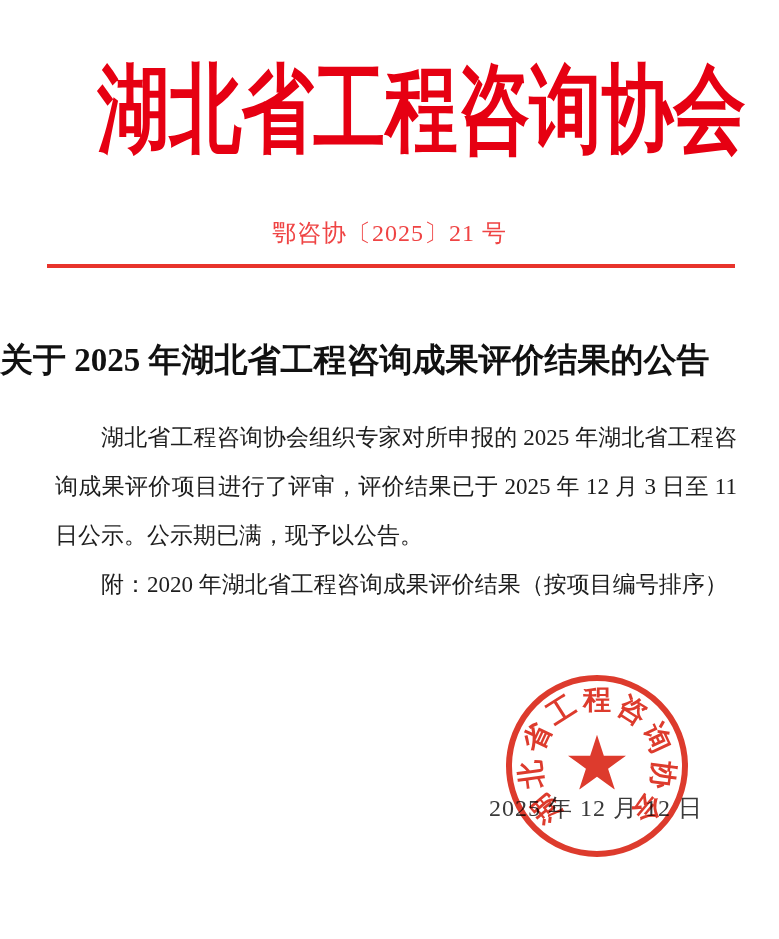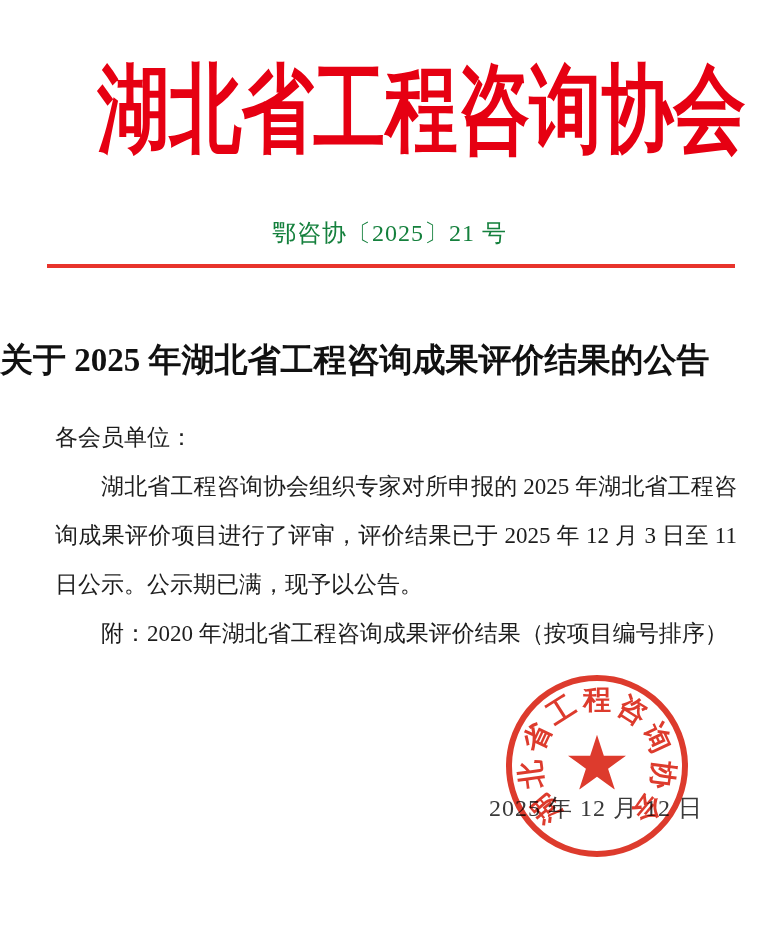--- a/index.html
+++ b/index.html
@@ -24,21 +24,21 @@
     transform: scaleX(0.75);
     transform-origin: 50% 50%;
     line-height: 1.15;
   }
 
   .doc-number {
     position: absolute;
     top: 217px; left: 0; width: 779px;
     text-align: center;
     font-size: 24px;
-    color: #15803d;
+    color: #ef4444;
     letter-spacing: 1px;
   }
 
   .red-rule {
     position: absolute;
     top: 264px; left: 47px;
     width: 688px; height: 4px;
     background: #e8342c;
   }
 
@@ -116,21 +116,20 @@
 
   <div class="masthead-title">湖北省工程咨询协会</div>
 
   <div class="doc-number">鄂咨协〔2025〕21 号</div>
 
   <div class="red-rule"></div>
 
   <div class="doc-heading">关于 2025 年湖北省工程咨询成果评价结果的公告</div>
 
   <div class="doc-body">
-    <div class="salutation">各会员单位：</div>
     <div class="para">湖北省工程咨询协会组织专家对所申报的 2025 年湖北省工程咨询成果评价项目进行了评审，评价结果已于 2025 年 12 月 3 日至 11 日公示。公示期已满，现予以公告。</div>
     <div class="attachment">附：2020 年湖北省工程咨询成果评价结果（按项目编号排序）</div>
   </div>
 
   <div class="doc-date">2025 年 12 月 12 日</div>
 
   <div class="seal">
     <div class="seal-ring"></div>
     <div class="seal-star"></div>
     <span class="seal-char" style="--a:-130deg">湖</span>

